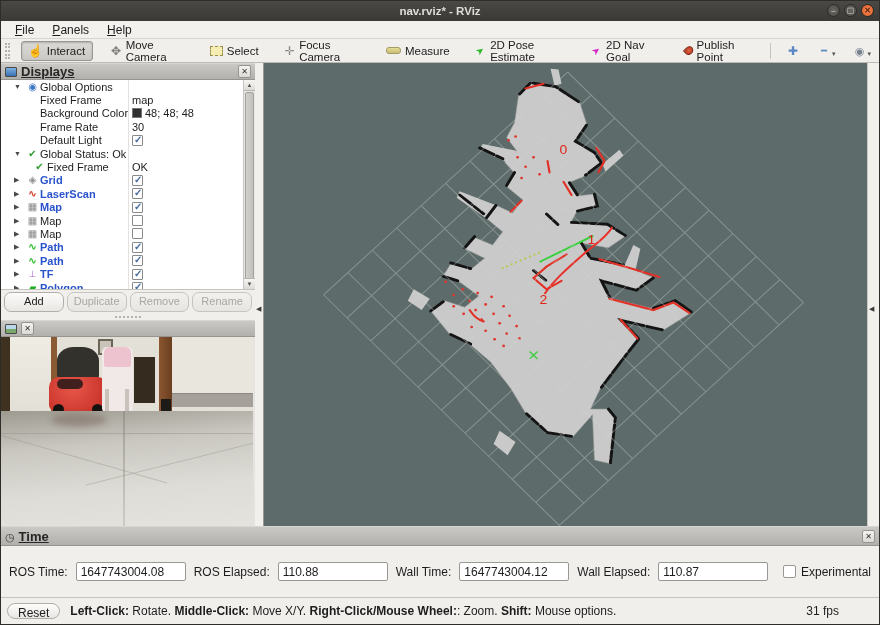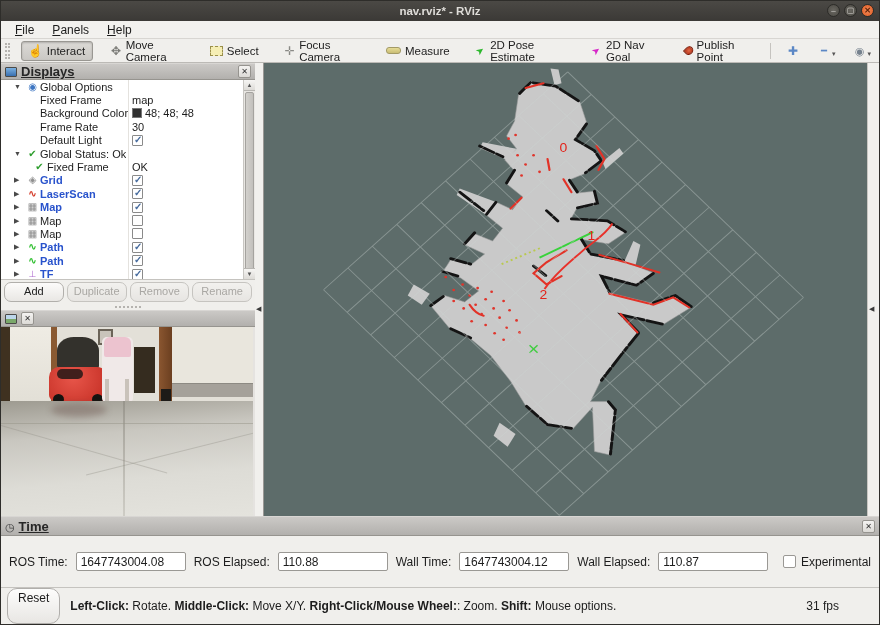--- a/index.html
+++ b/index.html
@@ -134,21 +134,21 @@
   .timepanel { flex:0 0 43px; display:flex; flex-direction:column; background:#f0efec; }
   .time-content { flex:1; display:flex; align-items:center; gap:8px; padding:16px 8px; }
   .tf-label { font-size:12px; color:#1d1d1d; white-space:nowrap; }
   .tf-input { width:110px; height:19px; border:1px solid #9a9894; border-radius:2px; background:#fff;
     font-size:12px; font-family:"Liberation Sans",sans-serif; color:#1d1d1d; padding:0 4px; }
   .experimental { margin-left:auto; display:flex; align-items:center; gap:5px; font-size:12px; color:#1d1d1d; }
   .exp-cb { width:13px; height:13px; border:1px solid #9a9894; background:#fff; border-radius:2px; }
 
   
   .statusbar { flex:0 0 27px; background:#f0efec; border-top:1px solid #c5c3bf; display:flex; align-items:center; padding:0 6px; }
-  .reset-btn { height:36px; padding:0 10px; font-size:12px; color:#1d1d1d; background:linear-gradient(#fdfdfc,#e8e6e3);
+  .reset-btn { height:16px; padding:0 10px; font-size:12px; color:#1d1d1d; background:linear-gradient(#fdfdfc,#e8e6e3);
     border:1px solid #b0aeab; border-radius:10px; line-height:18px; }
   .hints { margin-left:10px; font-size:12px; color:#1d1d1d; white-space:nowrap; }
   .hints .b { font-weight:bold; }
   .fps { margin-left:auto; font-size:12px; color:#1d1d1d; padding-right:34px; }
 </style>
 </head>
 <body>
 
 <div class="window">
 

